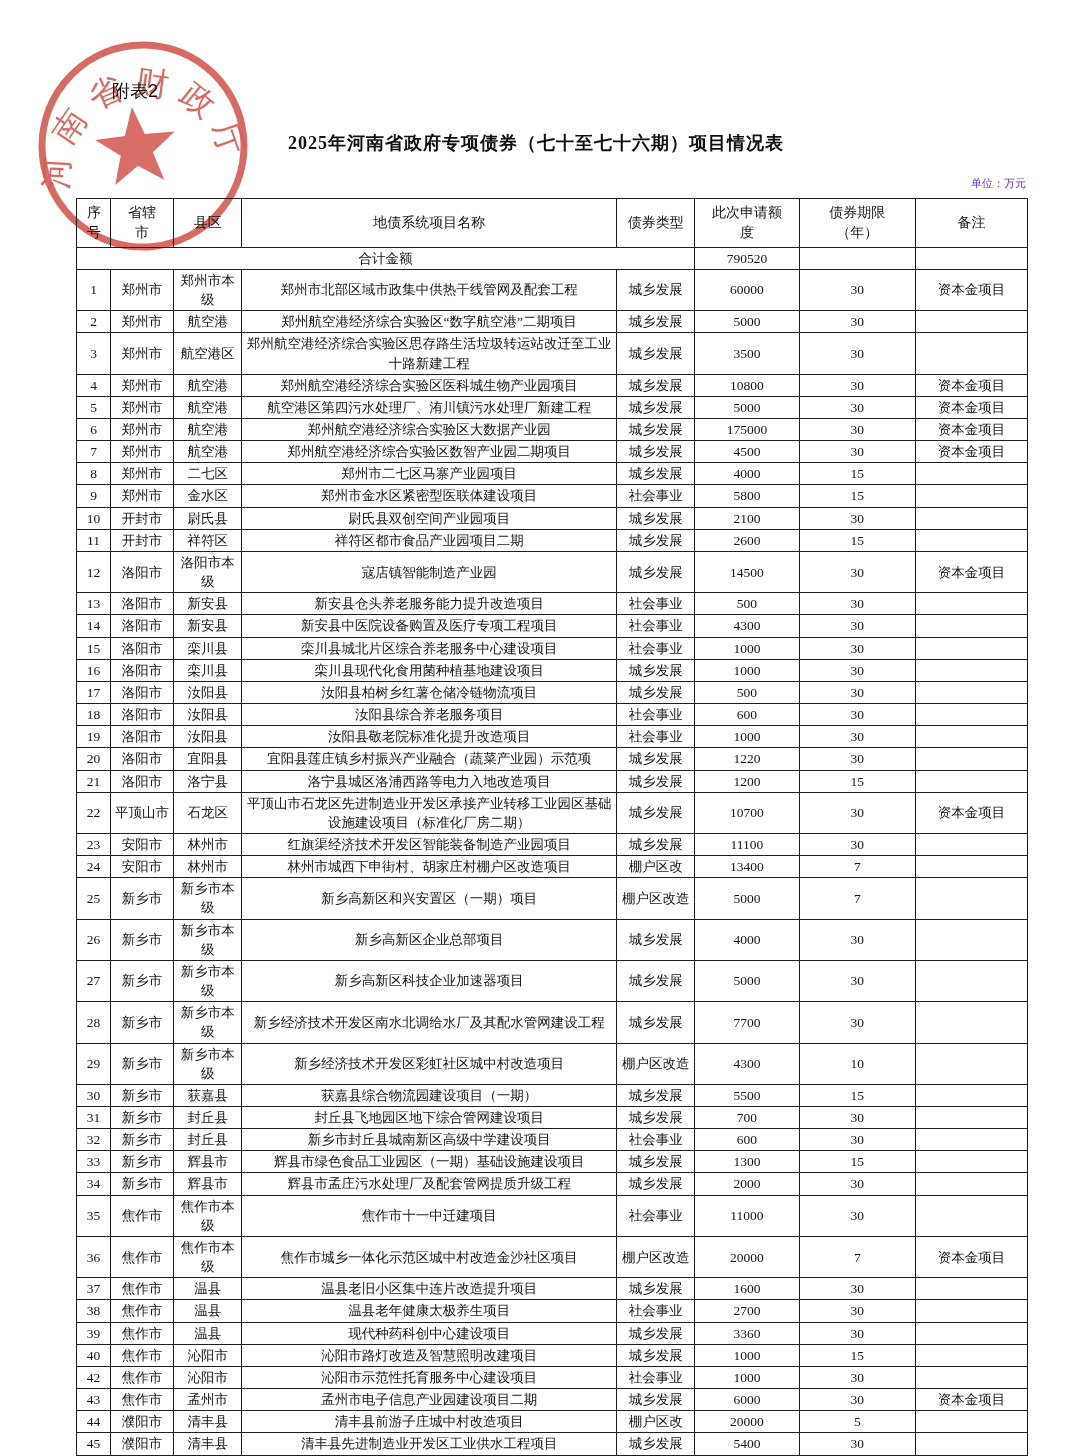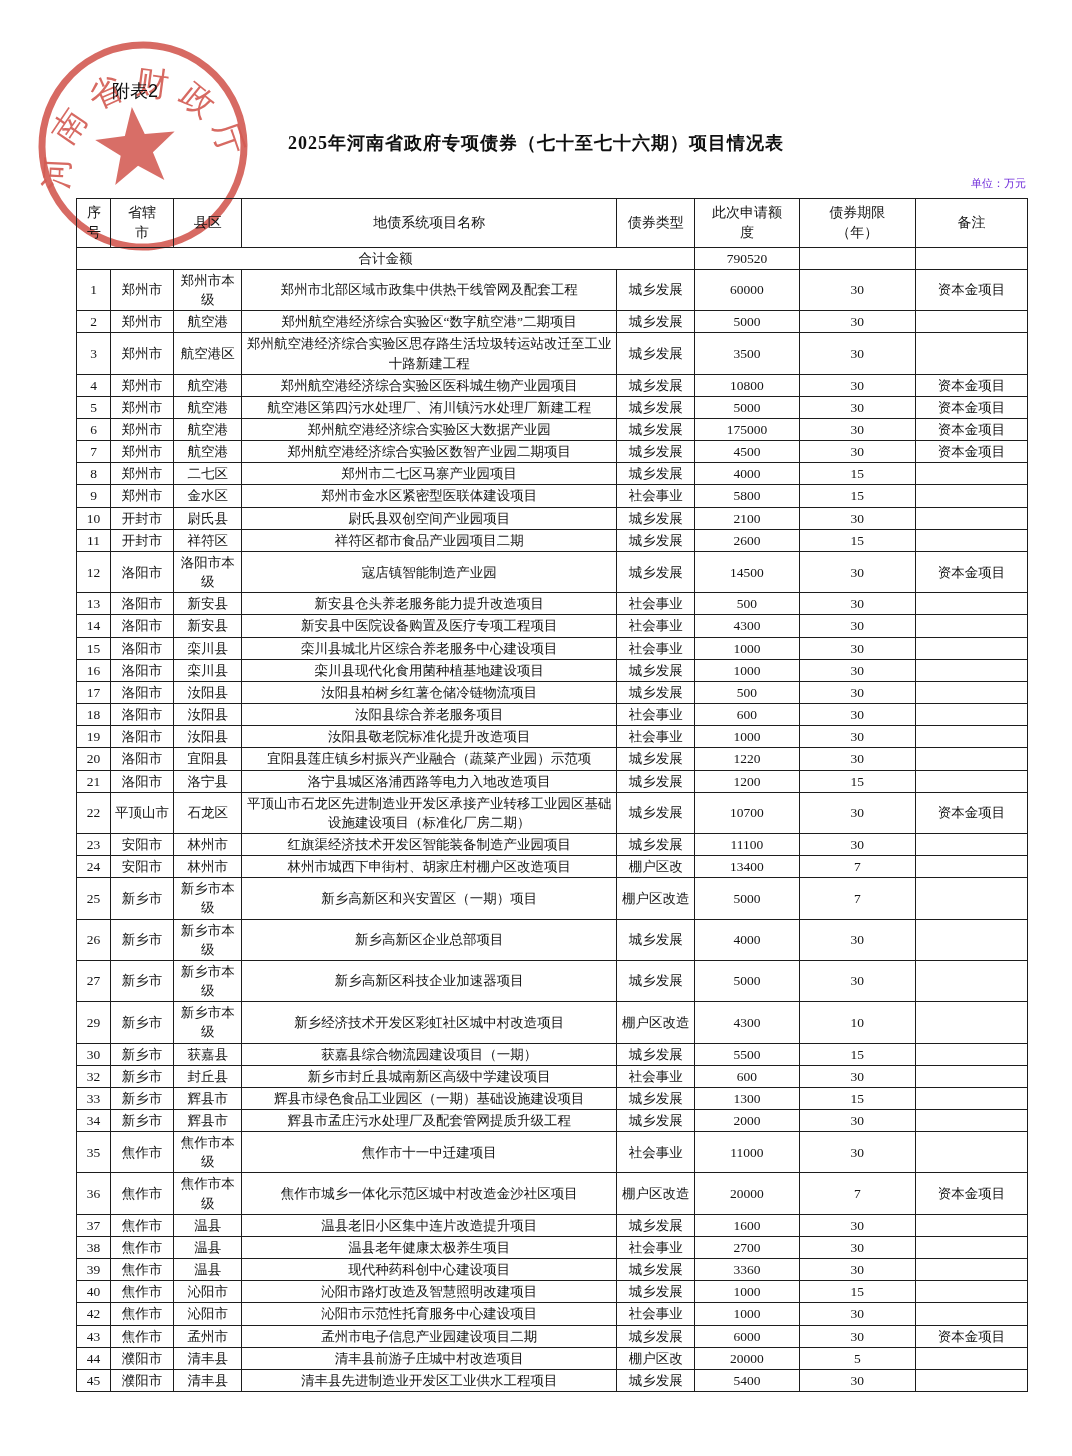--- a/index.html
+++ b/index.html
@@ -387,37 +387,57 @@
     <td>27</td>
     <td>新乡市</td>
     <td>新乡市本级</td>
     <td>新乡高新区科技企业加速器项目</td>
     <td>城乡发展</td>
     <td>5000</td>
     <td>30</td>
     <td></td>
   </tr>
         <tr>
+    <td>28</td>
+    <td>新乡市</td>
+    <td>新乡市本级</td>
+    <td>新乡经济技术开发区南水北调给水厂及其配水管网建设工程</td>
+    <td>城乡发展</td>
+    <td>7700</td>
+    <td>30</td>
+    <td></td>
+  </tr>
+        <tr>
     <td>29</td>
     <td>新乡市</td>
     <td>新乡市本级</td>
     <td>新乡经济技术开发区彩虹社区城中村改造项目</td>
     <td>棚户区改造</td>
     <td>4300</td>
     <td>10</td>
     <td></td>
   </tr>
         <tr>
     <td>30</td>
     <td>新乡市</td>
     <td>获嘉县</td>
     <td>获嘉县综合物流园建设项目（一期）</td>
     <td>城乡发展</td>
     <td>5500</td>
     <td>15</td>
+    <td></td>
+  </tr>
+        <tr>
+    <td>31</td>
+    <td>新乡市</td>
+    <td>封丘县</td>
+    <td>封丘县飞地园区地下综合管网建设项目</td>
+    <td>城乡发展</td>
+    <td>700</td>
+    <td>30</td>
     <td></td>
   </tr>
         <tr>
     <td>32</td>
     <td>新乡市</td>
     <td>封丘县</td>
     <td>新乡市封丘县城南新区高级中学建设项目</td>
     <td>社会事业</td>
     <td>600</td>
     <td>30</td>

